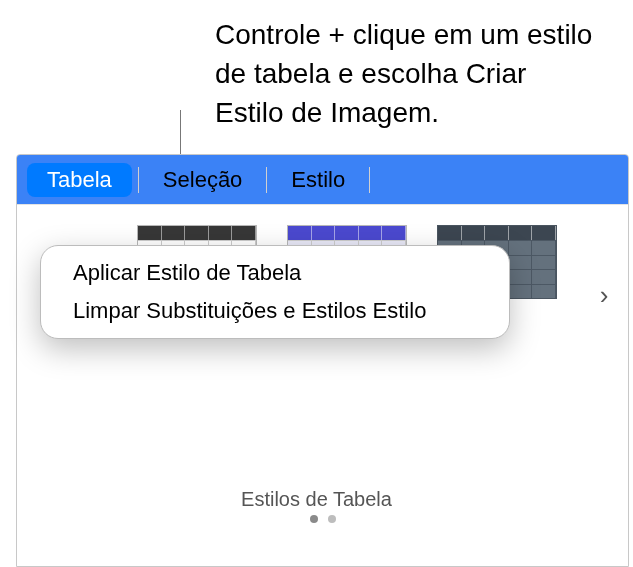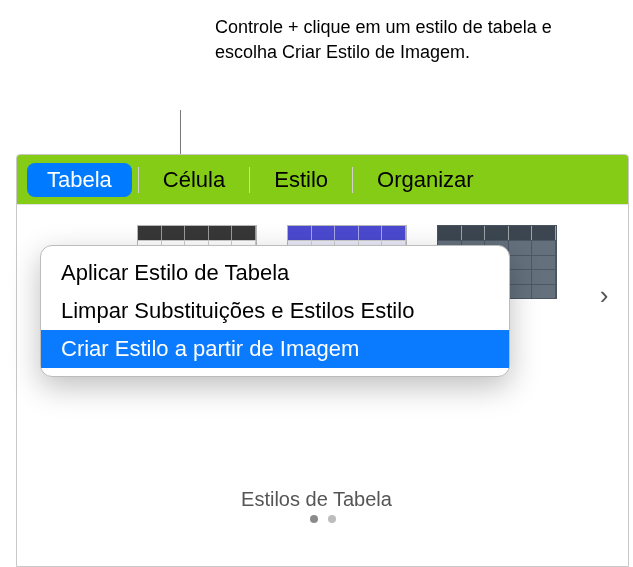--- a/index.html
+++ b/index.html
@@ -12,21 +12,21 @@
       background: #fff;
       width: 633px;
       height: 567px;
       position: relative;
       overflow: hidden;
     }
     .instruction {
       position: absolute;
       top: 15px;
       left: 215px;
-      font-size: 18px;
+      font-size: 28px;
       color: #000;
       line-height: 1.4;
       width: 380px;
     }
     .callout-line {
       position: absolute;
       top: 110px;
       left: 180px;
       width: 1px;
       height: 120px;
@@ -43,21 +43,21 @@
       background: #fff;
       overflow: hidden;
     }
     .tabbar {
       display: flex;
       align-items: center;
       border-bottom: 1px solid #e3e3e3;
       padding: 0;
       position: relative;
       height: 50px;
-      background: #84cc16;
+      background: #3b82f6;
     }
     .tab {
       font-size: 22px;
       color: #000;
       padding: 0 24px;
       height: 100%;
       display: flex;
       align-items: center;
       position: relative;
       cursor: pointer;
@@ -135,23 +135,23 @@
       font-size: 26px;
       color: #555;
     }
     .context-menu {
       position: absolute;
       top: 245px;
       left: 40px;
       width: 470px;
       background: #fff;
       border: 1px solid #bcbcbc;
-      border-radius: 12px;
+      border-radius: 18px;
       box-shadow: 0 10px 30px rgba(0,0,0,0.25);
-      padding: 8px 0;
+      padding: 8px 12px;
     }
     .menu-item {
       font-size: 22px;
       color: #000;
       padding: 6px 20px;
       cursor: pointer;
       white-space: nowrap;
     }
     .menu-item.highlighted {
       background: #0a7aff;
@@ -188,25 +188,24 @@
 </head>
 <body>
 
 <div class="instruction">Controle + clique em um estilo de tabela e escolha Criar Estilo de Imagem.</div>
 <div class="callout-line"></div>
 
 <div class="panel">
   <div class="tabbar">
     <div class="tab active">Tabela</div>
     <div class="tab-sep"></div>
-    <div class="tab">Célula</div>
+    <div class="tab">Seleção</div>
     <div class="tab-sep"></div>
     <div class="tab">Estilo</div>
     <div class="tab-sep"></div>
-    <div class="tab">Organizar</div>
   </div>
 
   <div class="styles-area">
     <div class="thumbs-row">
       <div class="thumb thumb1">
         <div class="thumb-header">
           <div class="thumb-header-cell"></div>
             <div class="thumb-header-cell"></div>
             <div class="thumb-header-cell"></div>
             <div class="thumb-header-cell"></div>
@@ -331,14 +330,13 @@
   <div class="section-title">Estilos de Tabela</div>
   <div class="dots">
     <div class="dot active"></div>
     <div class="dot"></div>
   </div>
 </div>
 
 <div class="context-menu">
   <div class="menu-item">Aplicar Estilo de Tabela</div>
   <div class="menu-item">Limpar Substituições e Estilos Estilo</div>
-  <div class="menu-item highlighted">Criar Estilo a partir de Imagem</div>
 </div>
 
 </body></html>

